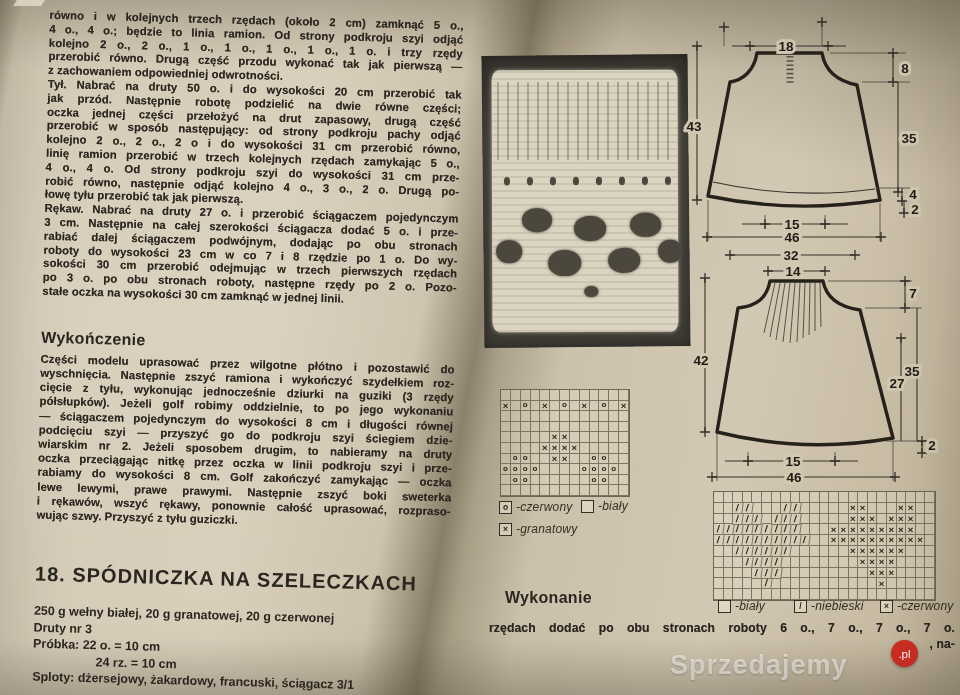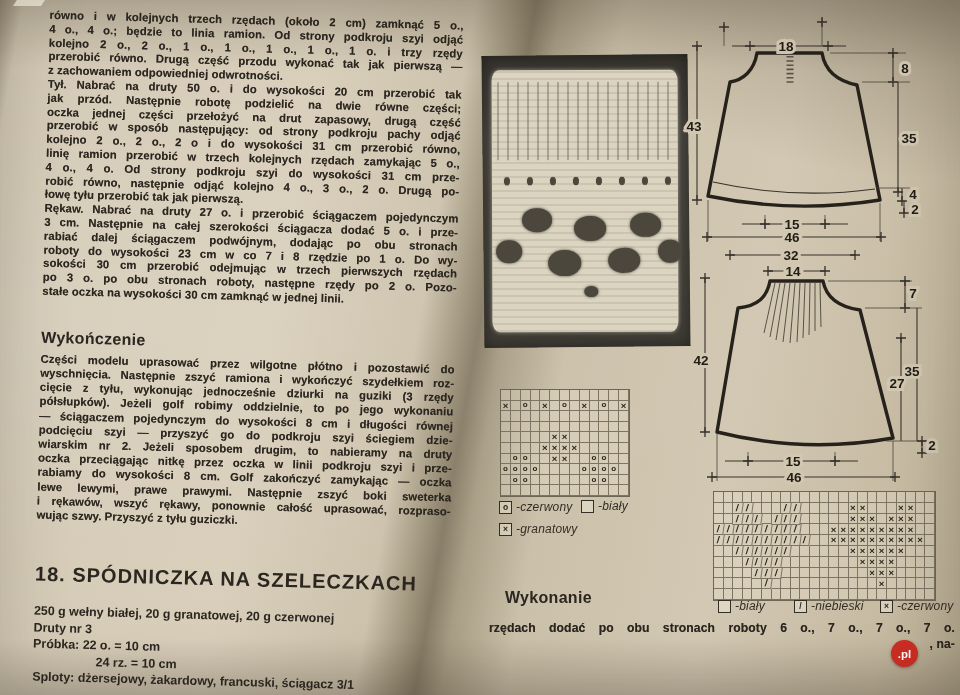--- a/index.html
+++ b/index.html
@@ -66,21 +66,21 @@
   .h-wykonanie{position:absolute;left:489px;top:589px;font-size:16px;font-weight:bold;letter-spacing:.3px;margin-left:16px;}
   .przod{position:absolute;left:489px;top:620px;width:466px;}
   .przod .tl{font-size:12.2px;line-height:16.4px;}
   .przod .l3{display:flex;text-align-last:left;}
   .przod .gap{flex:1;}
   
   .wm{position:absolute;left:670px;top:646px;width:270px;height:44px;pointer-events:none;}
   .wm-text{position:absolute;left:0;top:4px;font-size:27px;font-weight:bold;letter-spacing:1px;color:rgba(255,255,255,.58);
     text-shadow:0 1px 2px rgba(90,78,58,.35);}
   .wm-badge{position:absolute;left:221px;top:-6px;width:27px;height:27px;border-radius:50%;background:#cc2d23;
-    display:flex;align-items:center;justify-content:center;color:#fff;font-size:11.5px;font-weight:bold;
+    display:flex;align-items:center;justify-content:center;color:#fff;font-size:11.5px;font-weight:normal;
     box-shadow:0 1px 3px rgba(60,30,20,.45);}
 </style>
 </head>
 <body>
 
 <div id="stage">
   <div class="edge-sliver"></div>
 
   <div class="lp">
     <div class="para">
@@ -670,15 +670,16 @@
   <div class="h-wykonanie">Wykonanie</div>
   <div class="przod">
     <div class="tl">rzędach dodać po obu stronach roboty 6 o., 7 o., 7 o., 7 o.</div>
     <div class="tl l3">
       <span class="gap"></span>
       <span>, na-</span>
     </div>
   </div>
 
   <div class="wm">
+    <div class="wm-text">Sprzedajemy</div>
     <div class="wm-badge">.pl</div>
   </div>
 </div>
 
 </body></html>

